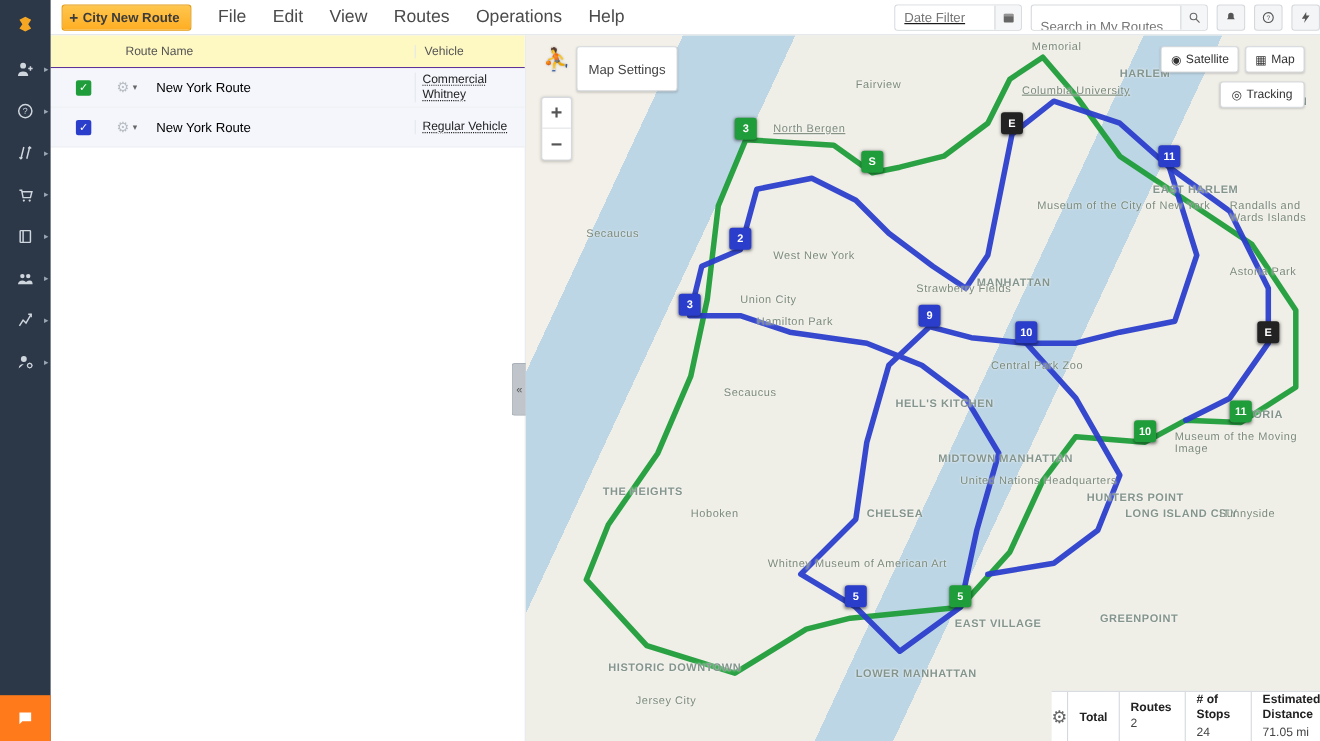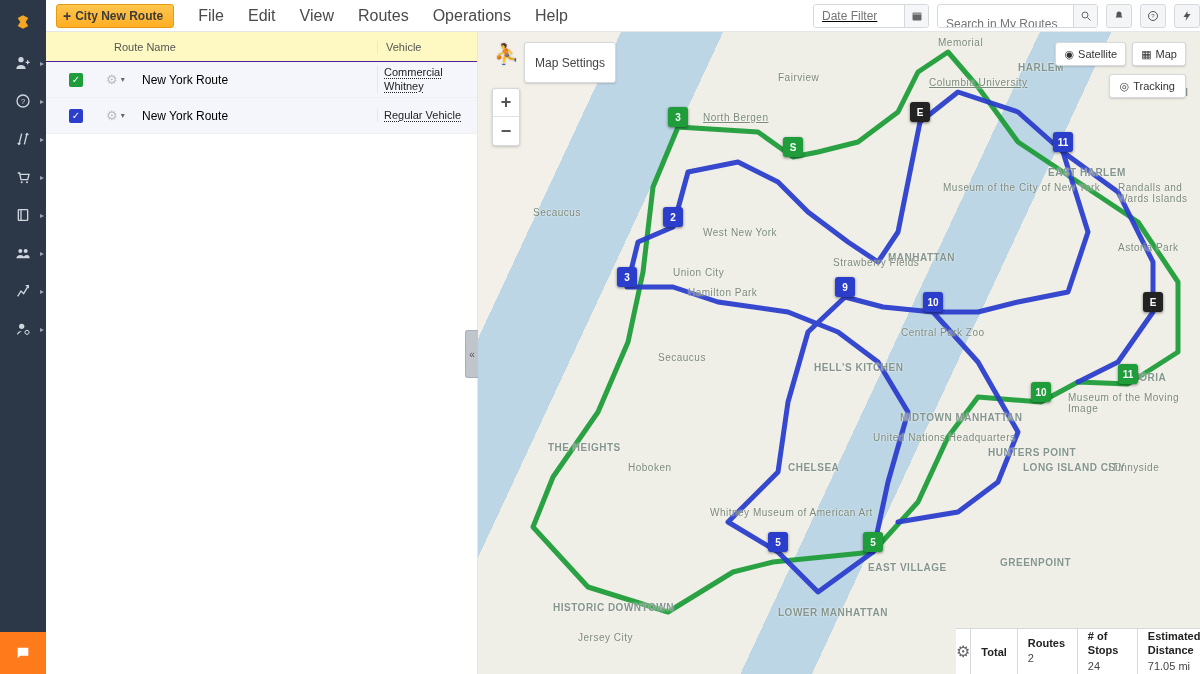--- a/index.html
+++ b/index.html
@@ -282,21 +282,21 @@
 Wards Islands</div>
       <div class="map-label" style="left: 225px; top: 195px;">West New
 York</div>
       <div class="map-label map-cap" style="left: 410px; top: 220px;">MANHATTAN</div>
       <div class="map-label" style="left: 640px; top: 210px;">Astoria Park</div>
       <div class="map-label" style="left: 195px; top: 235px;">Union City</div>
       <div class="map-label" style="left: 210px; top: 255px;">Hamilton Park</div>
       <div class="map-label" style="left: 55px; top: 175px;">Secaucus</div>
       <div class="map-label" style="left: 180px; top: 320px;">Secaucus</div>
       <div class="map-label map-cap" style="left: 310px; top: 330px; margin-left: 26px;">HELL'S KITCHEN</div>
-      <div class="map-label map-cap" style="left: 375px; top: 380px; margin-left: 47px;">MIDTOWN
+      <div class="map-label map-cap" style="left: 375px; top: 380px;">MIDTOWN
 MANHATTAN</div>
       <div class="map-label map-cap" style="left: 70px; top: 410px; text-align: right;">THE HEIGHTS</div>
       <div class="map-label" style="left: 150px; top: 430px;">Hoboken</div>
       <div class="map-label map-cap" style="left: 310px; top: 430px;">CHELSEA</div>
       <div class="map-label map-cap" style="left: 510px; top: 415px;">HUNTERS POINT</div>
       <div class="map-label map-cap" style="left: 640px; top: 340px;">ASTORIA</div>
       <div class="map-label map-cap" style="left: 545px; top: 430px;">LONG
 ISLAND CITY</div>
       <div class="map-label" style="left: 630px; top: 430px;">Sunnyside</div>
       <div class="map-label map-cap" style="left: 390px; top: 530px;">EAST VILLAGE</div>
@@ -309,21 +309,21 @@
       <div class="map-label map-cap" style="left: 570px; top: 625px;">S WILLIAMSBURG</div>
       <div class="map-label" style="left: 460px; top: 5px;">Memorial</div>
       <div class="map-label" style="left: 451px; top: 45px; text-decoration: underline;">Columbia
 University</div>
       <div class="map-label" style="left: 465px; top: 150px;">Museum of the
 City of New York</div>
       <div class="map-label" style="left: 355px; top: 225px;">Strawberry Fields</div>
       <div class="map-label" style="left: 375px; top: 295px; margin-left: 48px;">Central Park Zoo</div>
       <div class="map-label" style="left: 590px; top: 360px;">Museum of the
 Moving Image</div>
-      <div class="map-label" style="left: 232px; top: 475px;">Whitney Museum
+      <div class="map-label" style="left: 220px; top: 475px;">Whitney Museum
 of American Art</div>
       <div class="map-label" style="left: 395px; top: 400px;">United Nations
 Headquarters</div>
     </div>
   <div id="map-markers">
       <div class="marker mk-g" style="left: 200px; top: 95px;">3</div>
       <div class="marker mk-g" style="left: 315px; top: 125px;">S</div>
       <div class="marker mk-g" style="left: 395px; top: 520px;">5</div>
       <div class="marker mk-g" style="left: 563px; top: 370px;">10</div>
       <div class="marker mk-g" style="left: 650px; top: 352px;">11</div>

